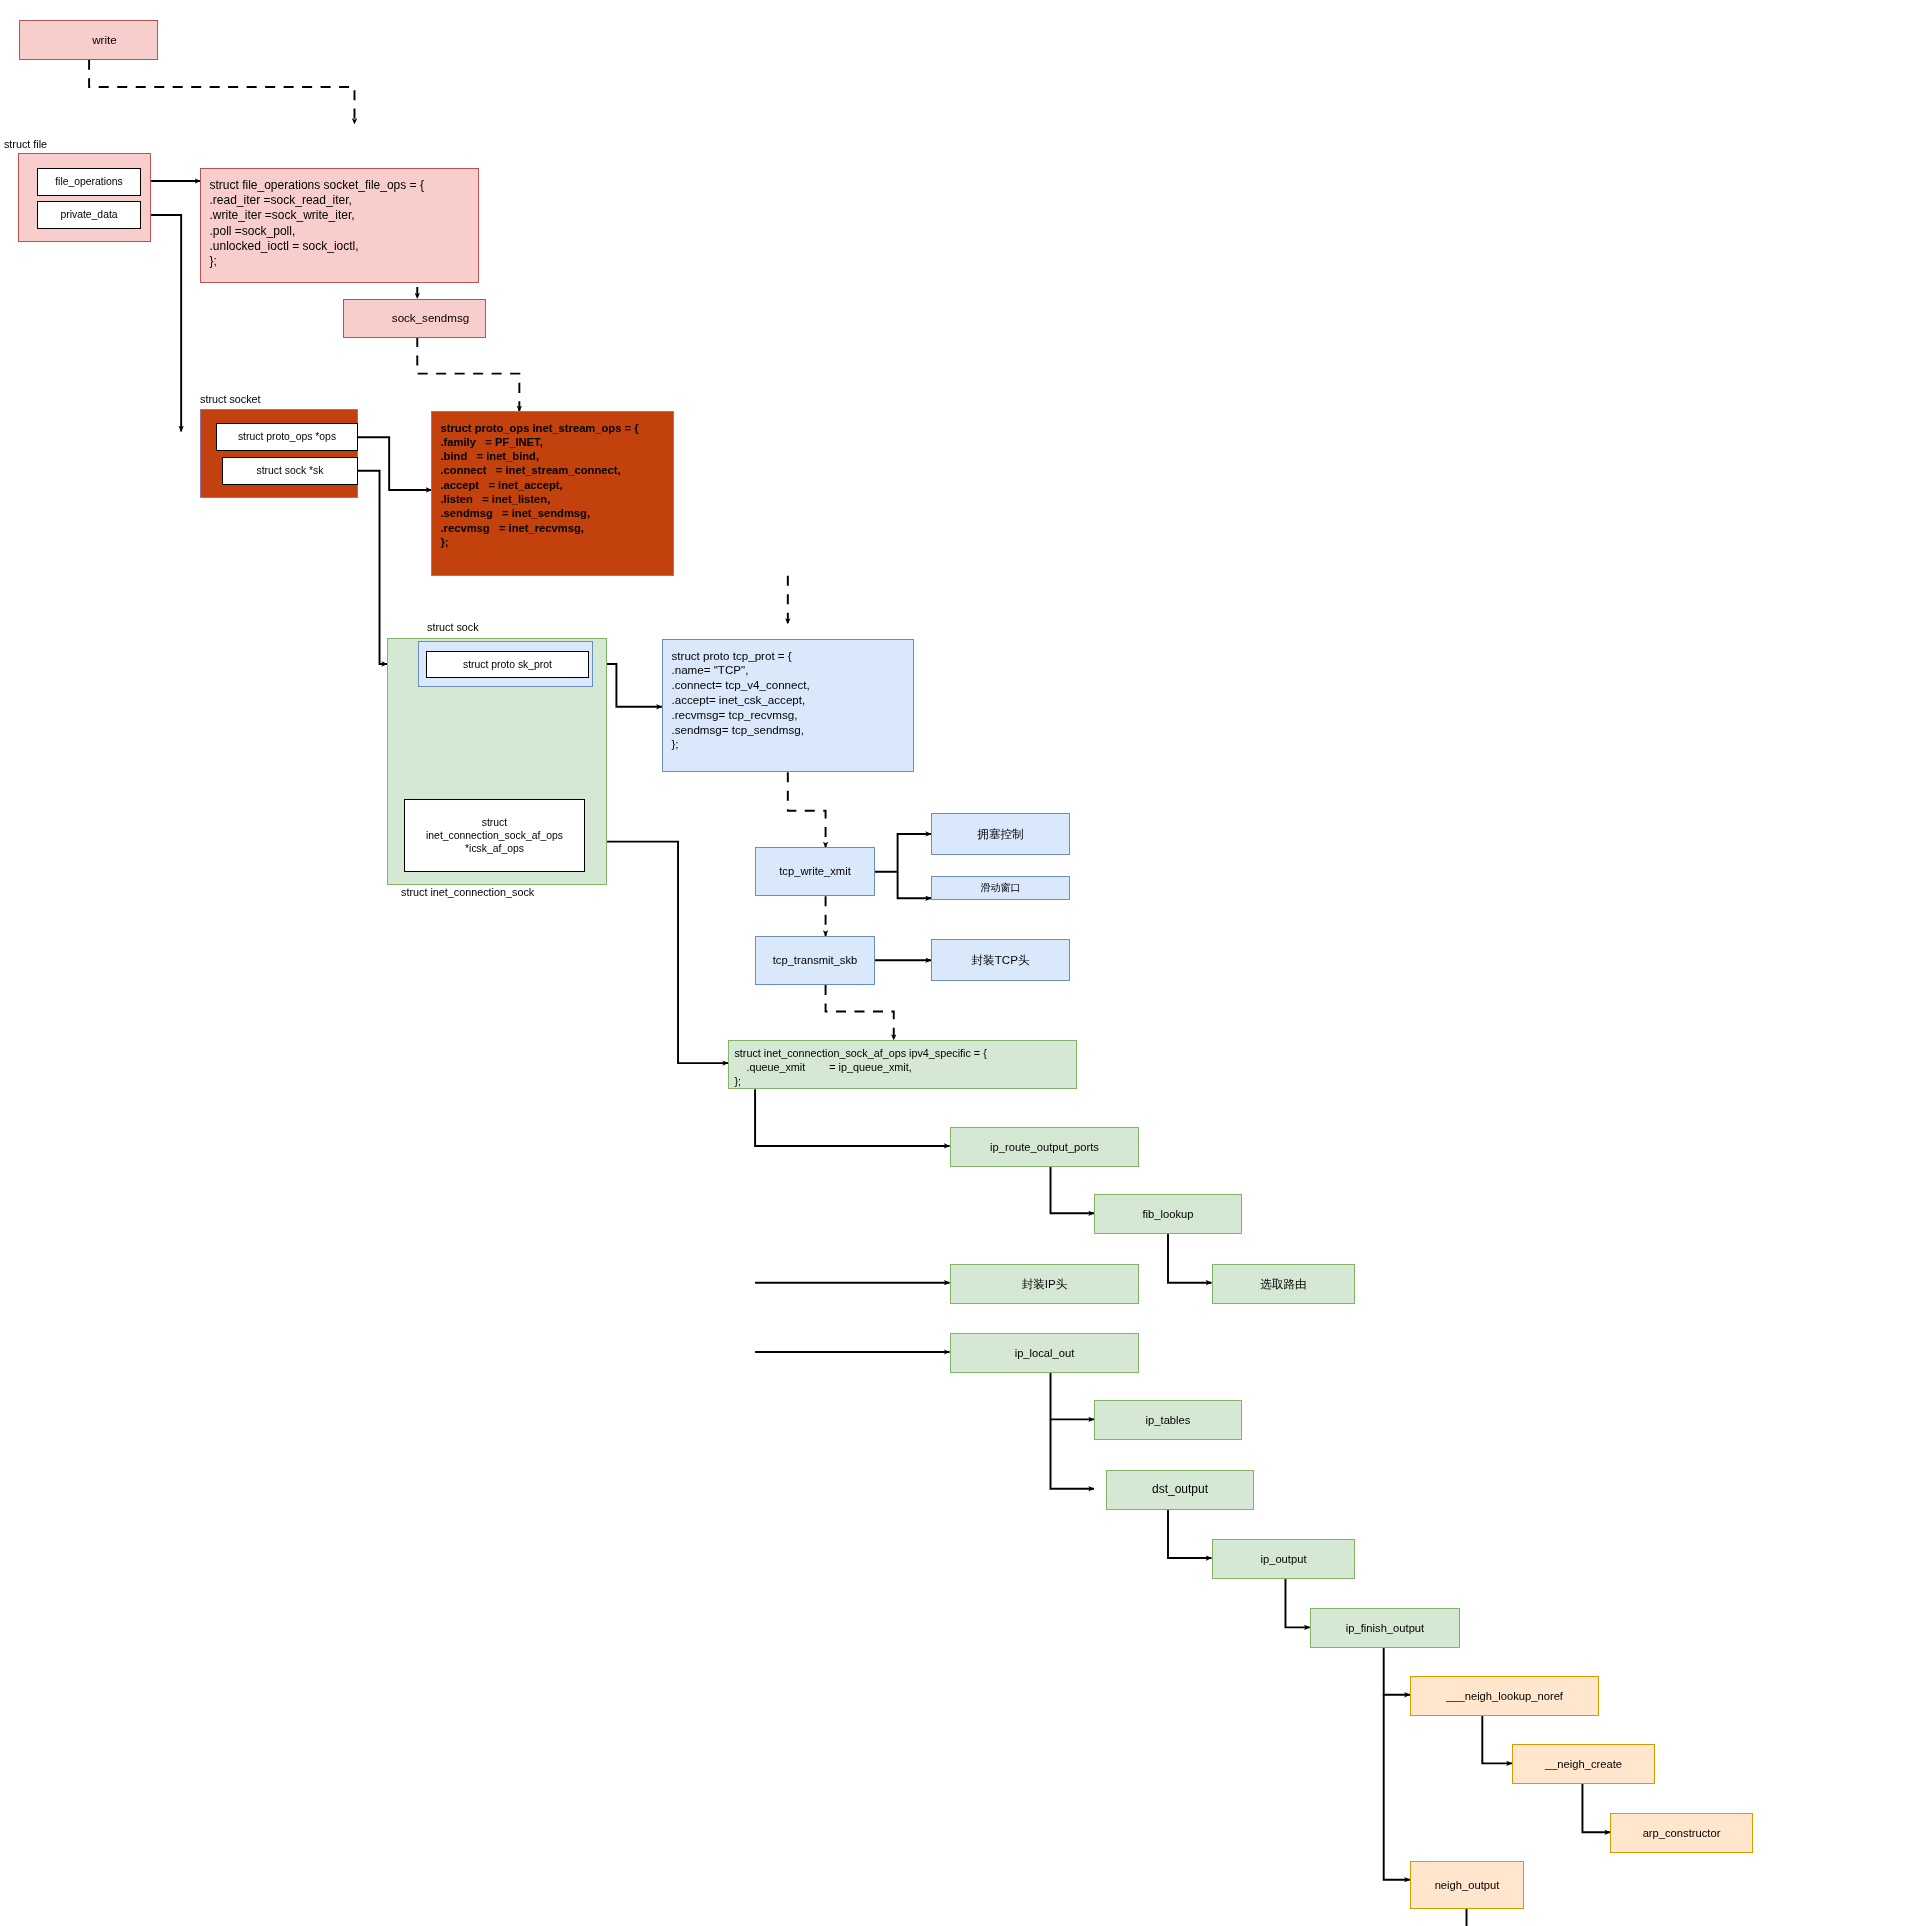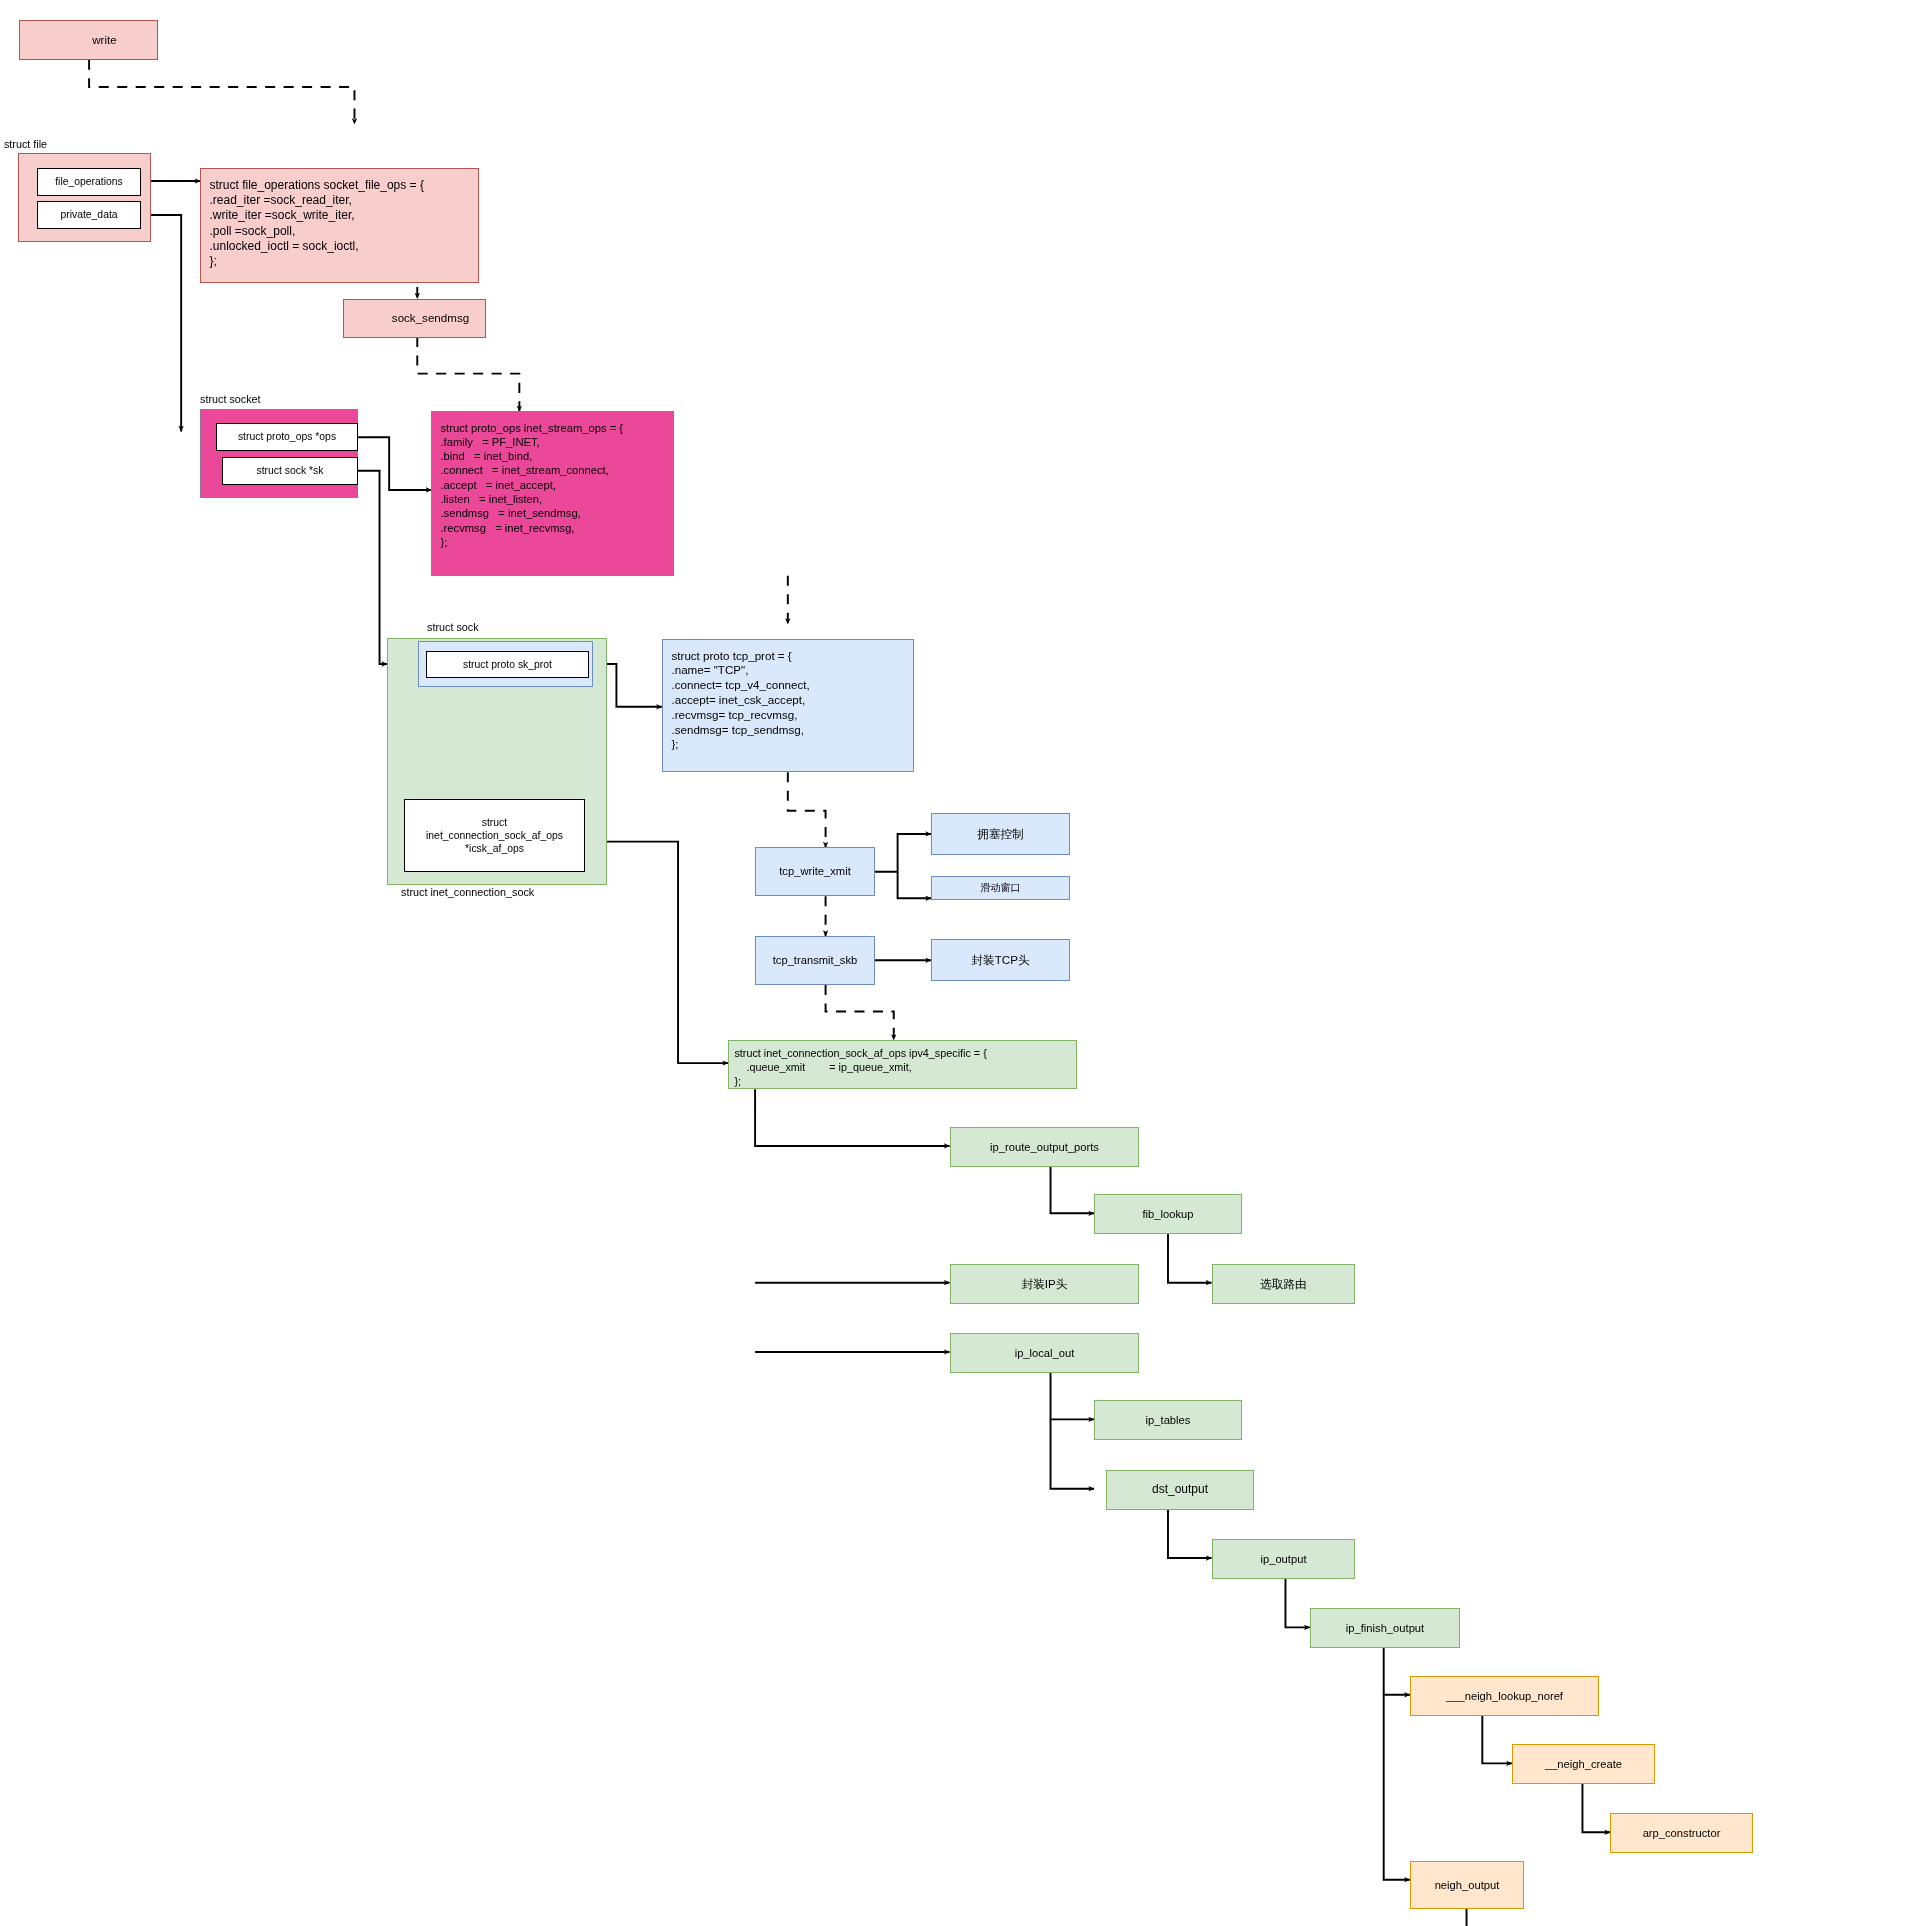--- a/index.html
+++ b/index.html
@@ -5,21 +5,21 @@
   html,body{margin:0;padding:0;background:#ffffff;}
   body{font-family:"Liberation Sans","DejaVu Sans",sans-serif;}
   #stage{position:relative;width:2336px;height:2813px;background:#fff;overflow:hidden;}
   .node{position:absolute;box-sizing:border-box;display:flex;align-items:center;justify-content:center;
         text-align:center;line-height:1.28;white-space:pre;}
   .node.topleft{align-items:flex-start;justify-content:flex-start;text-align:left;}
   .lbl{position:absolute;white-space:pre;color:#000;}
 
   
   .pink  {background:#f8cecc;border:1.5px solid #b85450;color:#000;padding-left:32px;}
-  .purple{background:#ec4899;border:1.5px solid #9673a6;color:#000;}
+  .purple{background:#c2410c;border:1.5px solid #9673a6;color:#000;font-weight:bold;}
   .green {background:#d5e8d4;border:1.5px solid #82b366;color:#000;}
   .blue  {background:#dae8fc;border:1.5px solid #6c8ebf;color:#000;}
   .orange{background:#ffe6cc;border:1.5px solid #d79b00;color:#000;}
   .white {background:#ffffff;border:1.9px solid #000000;color:#000;}
 
   svg#wires{position:absolute;left:0;top:0;width:2336px;height:2813px;pointer-events:none;}
 </style>
 </head>
 <body>
 

